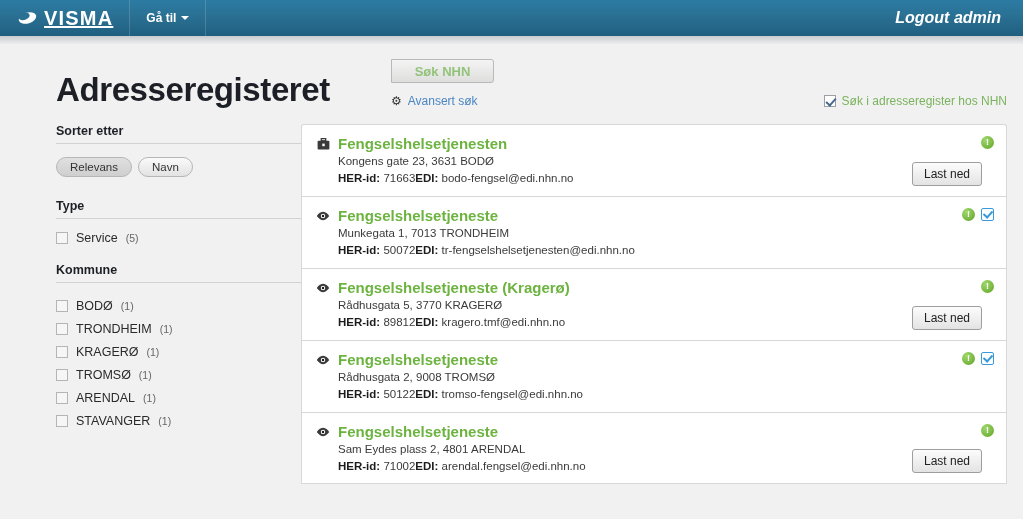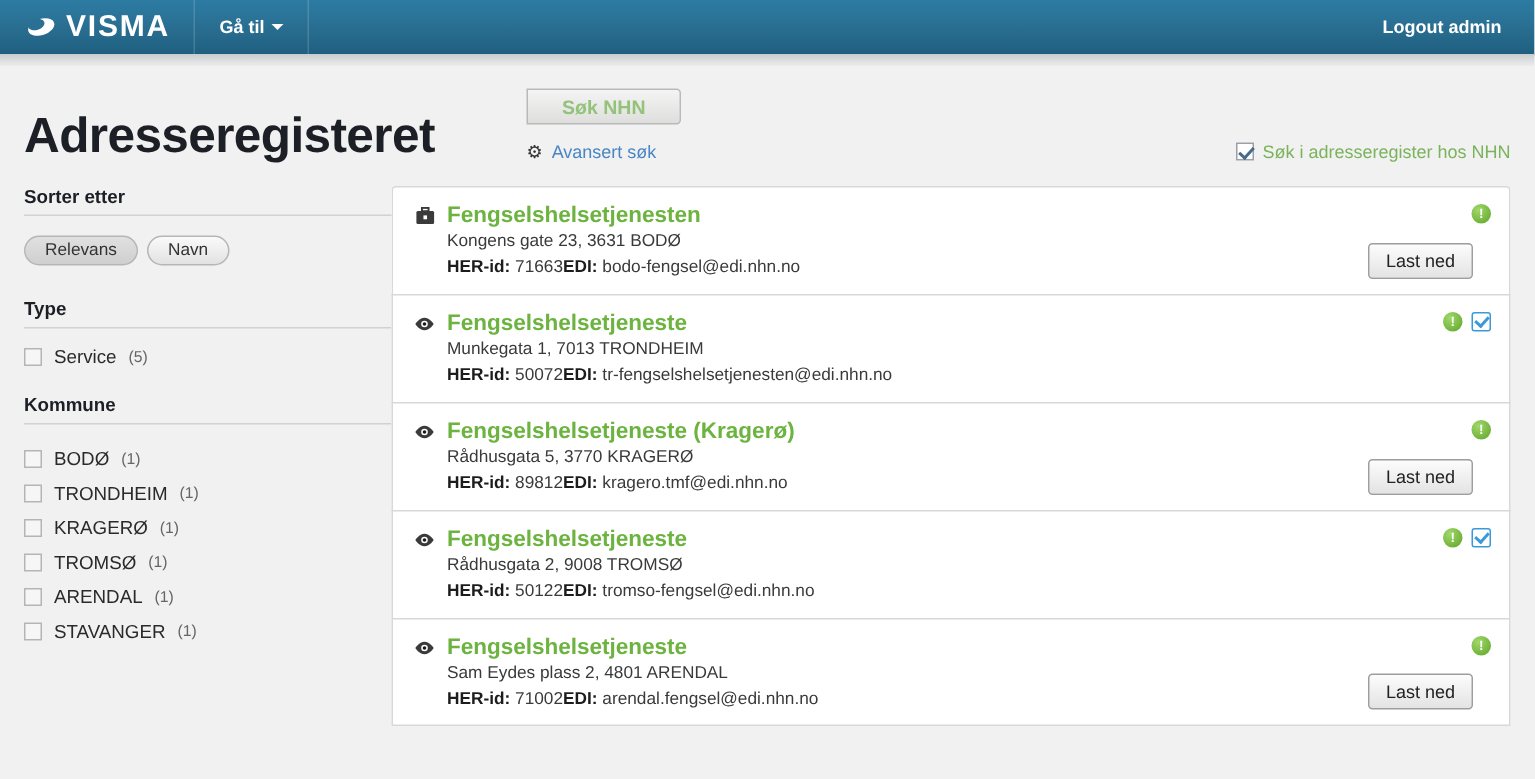--- a/index.html
+++ b/index.html
@@ -36,20 +36,21 @@
     width: 19px; height: 16px;
     margin-right: 7px;
     position: relative;
   }
   .logo-text {
     color: #ffffff;
     font-size: 20px;
     font-weight: bold;
     letter-spacing: 1.2px;
     line-height: 1;
+    text-decoration: underline;
   }
   .goto {
     display: flex; align-items: center; gap: 5px;
     height: 100%;
     padding: 0 16px;
     color: #ffffff;
     font-size: 12px;
     font-weight: bold;
     border-right: 1px solid rgba(255,255,255,0.16);
     cursor: pointer;
@@ -58,29 +59,31 @@
     width: 0; height: 0;
     border-left: 4px solid transparent;
     border-right: 4px solid transparent;
     border-top: 4px solid #ffffff;
     display: inline-block;
   }
   .logout {
     margin-left: auto;
     padding: 0 22px;
     color: #ffffff;
-    font-size: 12px;
-    font-weight: bold;
-    cursor: pointer;
+    font-size: 16px;
+    font-weight: bold;
+    cursor: pointer;
+    font-style: italic;
   }
 
   
   .page {
     padding: 0 16px;
     position: relative;
+    margin-left: 40px;
   }
 
   .head-row {
     display: flex;
     align-items: flex-start;
     padding-top: 22px;
   }
   .page-title {
     font-size: 33px;
     font-weight: bold;

